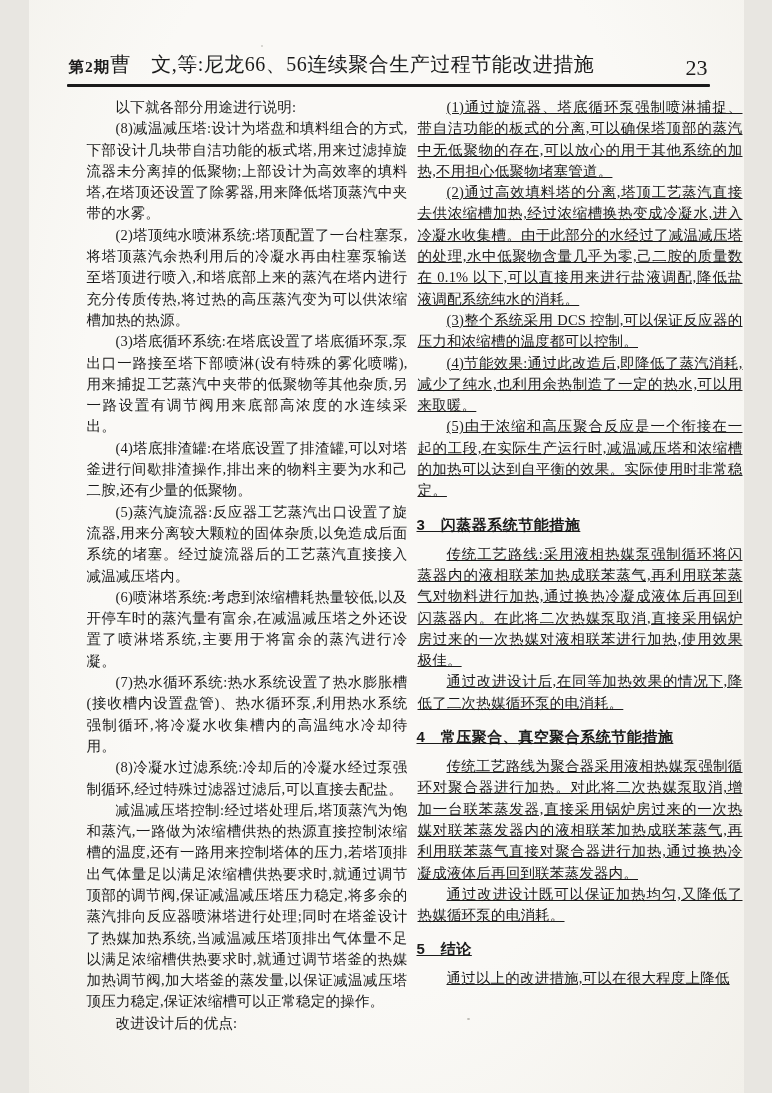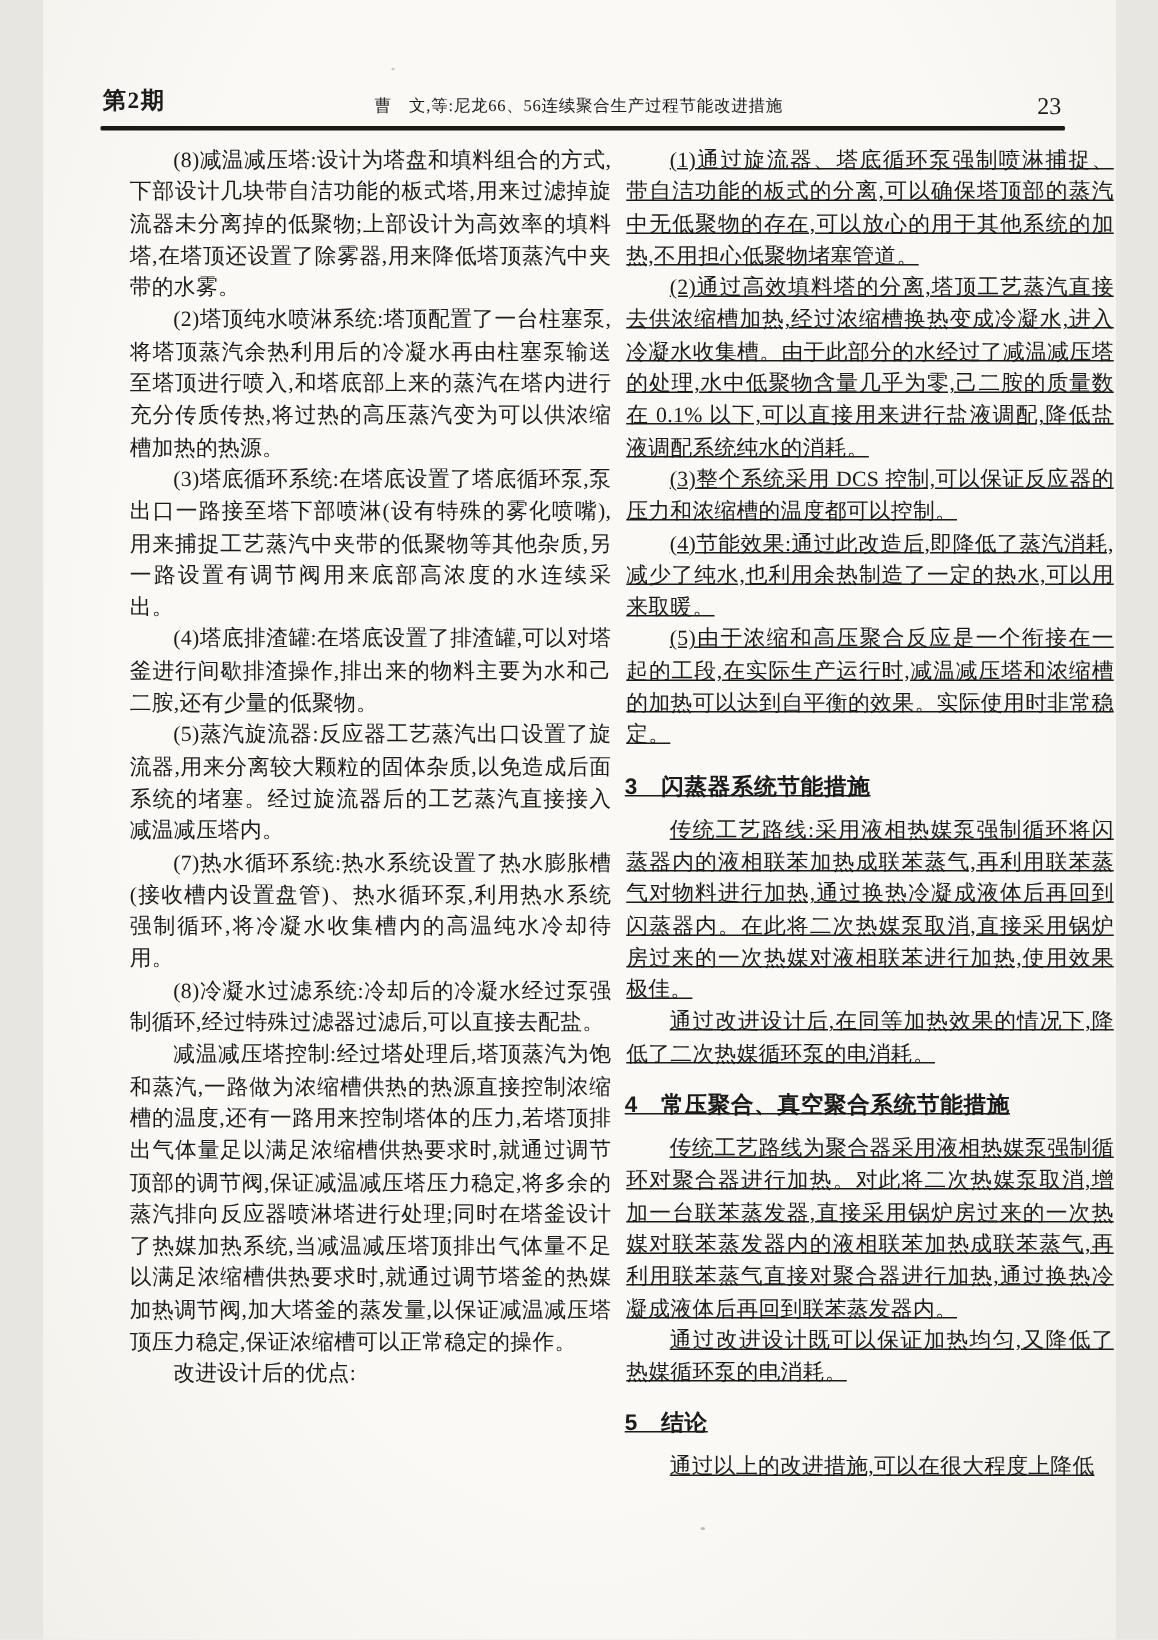--- a/index.html
+++ b/index.html
@@ -29,28 +29,28 @@
     align-items: flex-end;
   }
   .header .issue {
     font-size: 15.5px;
     font-weight: bold;
     letter-spacing: 1px;
     white-space: nowrap;
   }
   .header .running-title {
     flex: 1;
-    text-align: center;
-    font-size: 11px;
+    text-align: left;
+    font-size: 20px;
     letter-spacing: 0.5px;
     white-space: nowrap;
     padding-right: 30px;
   }
   .header .page-number {
-    font-size: 16px;
+    font-size: 22px;
     white-space: nowrap;
     transform: translateY(3px);
   }
   .header-rule {
     position: absolute;
     top: 84px;
     left: 38px;
     right: 34px;
     height: 3px;
     background: #1a1a1a;
@@ -97,25 +97,27 @@
 <div class="page">
 
   <div class="header">
     <span class="issue">第2期</span>
     <span class="running-title">曹　文,等:尼龙66、56连续聚合生产过程节能改进措施</span>
     <span class="page-number">23</span>
   </div>
   <div class="header-rule"></div>
 
   <div class="column left">
+    <p>以下就各部分用途进行说明:</p>
     <p>(8)减温减压塔:设计为塔盘和填料组合的方式,下部设计几块带自洁功能的板式塔,用来过滤掉旋流器未分离掉的低聚物;上部设计为高效率的填料塔,在塔顶还设置了除雾器,用来降低塔顶蒸汽中夹带的水雾。</p>
     <p>(2)塔顶纯水喷淋系统:塔顶配置了一台柱塞泵,将塔顶蒸汽余热利用后的冷凝水再由柱塞泵输送至塔顶进行喷入,和塔底部上来的蒸汽在塔内进行充分传质传热,将过热的高压蒸汽变为可以供浓缩槽加热的热源。</p>
     <p>(3)塔底循环系统:在塔底设置了塔底循环泵,泵出口一路接至塔下部喷淋(设有特殊的雾化喷嘴),用来捕捉工艺蒸汽中夹带的低聚物等其他杂质,另一路设置有调节阀用来底部高浓度的水连续采出。</p>
     <p>(4)塔底排渣罐:在塔底设置了排渣罐,可以对塔釜进行间歇排渣操作,排出来的物料主要为水和己二胺,还有少量的低聚物。</p>
     <p>(5)蒸汽旋流器:反应器工艺蒸汽出口设置了旋流器,用来分离较大颗粒的固体杂质,以免造成后面系统的堵塞。经过旋流器后的工艺蒸汽直接接入减温减压塔内。</p>
+    <p>(6)喷淋塔系统:考虑到浓缩槽耗热量较低,以及开停车时的蒸汽量有富余,在减温减压塔之外还设置了喷淋塔系统,主要用于将富余的蒸汽进行冷凝。</p>
     <p>(7)热水循环系统:热水系统设置了热水膨胀槽(接收槽内设置盘管)、热水循环泵,利用热水系统强制循环,将冷凝水收集槽内的高温纯水冷却待用。</p>
     <p>(8)冷凝水过滤系统:冷却后的冷凝水经过泵强制循环,经过特殊过滤器过滤后,可以直接去配盐。</p>
     <p>减温减压塔控制:经过塔处理后,塔顶蒸汽为饱和蒸汽,一路做为浓缩槽供热的热源直接控制浓缩槽的温度,还有一路用来控制塔体的压力,若塔顶排出气体量足以满足浓缩槽供热要求时,就通过调节顶部的调节阀,保证减温减压塔压力稳定,将多余的蒸汽排向反应器喷淋塔进行处理;同时在塔釜设计了热媒加热系统,当减温减压塔顶排出气体量不足以满足浓缩槽供热要求时,就通过调节塔釜的热媒加热调节阀,加大塔釜的蒸发量,以保证减温减压塔顶压力稳定,保证浓缩槽可以正常稳定的操作。</p>
     <p>改进设计后的优点:</p>
   </div>
 
   <div class="column right">
     <p>(1)通过旋流器、塔底循环泵强制喷淋捕捉、带自洁功能的板式的分离,可以确保塔顶部的蒸汽中无低聚物的存在,可以放心的用于其他系统的加热,不用担心低聚物堵塞管道。</p>
     <p>(2)通过高效填料塔的分离,塔顶工艺蒸汽直接去供浓缩槽加热,经过浓缩槽换热变成冷凝水,进入冷凝水收集槽。由于此部分的水经过了减温减压塔的处理,水中低聚物含量几乎为零,己二胺的质量数在 0.1% 以下,可以直接用来进行盐液调配,降低盐液调配系统纯水的消耗。</p>
     <p>(3)整个系统采用 DCS 控制,可以保证反应器的压力和浓缩槽的温度都可以控制。</p>

